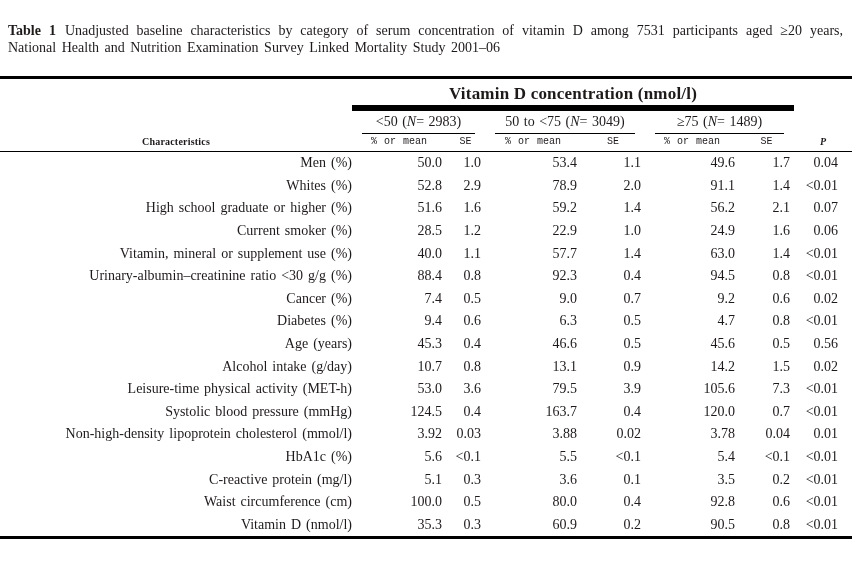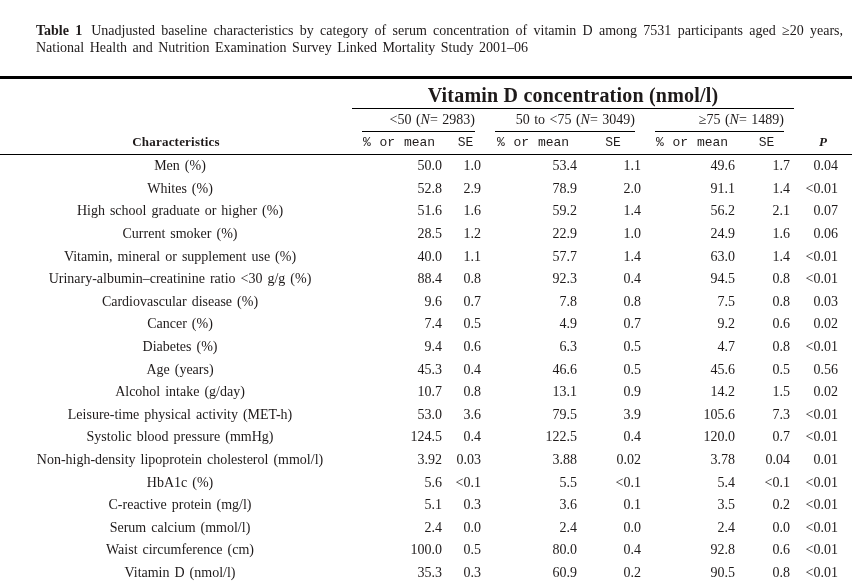--- a/index.html
+++ b/index.html
@@ -16,71 +16,70 @@
     width: 852px;
     height: 584px;
     box-sizing: border-box;
   }
   .caption {
     font-size: 14px;
     line-height: 17px;
     text-align: justify;
     padding: 8px 9px 6px 8px;
     word-spacing: 2px;
-    margin-left: 28px;
   }
   .caption .cap-label {
     font-weight: bold;
     margin-right: 9px;
   }
   table.main {
     width: 852px;
     border-collapse: collapse;
     table-layout: fixed;
     border-top: 3px solid #000;
     border-bottom: 3px solid #000;
     margin-top: 1px;
   }
   thead th { font-weight: normal; }
   th.spanner {
     font-weight: bold;
     text-align: center;
-    border-bottom: 1px solid #000000;
+    border-bottom: 6px solid #000000;
     padding: 5px 0 1px 0;
-    font-size: 20px;
+    font-size: 17px;
     letter-spacing: 0.2px;
   }
   td.void { padding: 0; }
   th.group-cell { padding: 2px 10px 0 10px; vertical-align: bottom; }
   .grp-inner {
-    text-align: right;
+    text-align: center;
     border-bottom: 1px solid #000;
     padding: 1px 0 3px 0;
     font-size: 14px;
     white-space: nowrap;
     word-spacing: 1px;
   }
   .n-italic { font-style: italic; }
   tr.colheads th {
     border-bottom: 1.5px solid #000;
-    font-size: 13px;
+    font-size: 10px;
     vertical-align: bottom;
     padding: 2px 0 4px 0;
   }
   th.char-h { font-weight: bold; text-align: center; letter-spacing: 0.2px; }
   th.num-h { text-align: center; padding-right: 4px; word-spacing: 1px; font-family: Liberation Mono, monospace; }
   th.p-h { font-weight: bold; font-style: italic; text-align: center; padding-right: 12px; }
   tbody td {
     height: 22.6px;
     font-size: 14px;
     padding: 0;
     vertical-align: middle;
   }
   td.lbl-cell {
-    text-align: center;
+    text-align: right;
     padding-left: 8px;
     word-spacing: 1.5px;
     white-space: nowrap;
   }
   td.num { text-align: right; padding-right: 4px; }
   td.p-cell { padding-right: 14px; }
 </style>
 </head>
 <body>
 
@@ -184,34 +183,24 @@
     <td class="lbl-cell">Urinary-albumin–creatinine ratio &lt;30 g/g (%)</td>
     <td class="num">88.4</td>
     <td class="num">0.8</td>
     <td class="num">92.3</td>
     <td class="num">0.4</td>
     <td class="num">94.5</td>
     <td class="num">0.8</td>
     <td class="num p-cell">&lt;0.01</td>
   </tr>
         <tr>
-    <td class="lbl-cell">Cardiovascular disease (%)</td>
-    <td class="num">9.6</td>
-    <td class="num">0.7</td>
-    <td class="num">7.8</td>
-    <td class="num">0.8</td>
-    <td class="num">7.5</td>
-    <td class="num">0.8</td>
-    <td class="num p-cell">0.03</td>
-  </tr>
-        <tr>
     <td class="lbl-cell">Cancer (%)</td>
     <td class="num">7.4</td>
     <td class="num">0.5</td>
-    <td class="num">4.9</td>
+    <td class="num">9.0</td>
     <td class="num">0.7</td>
     <td class="num">9.2</td>
     <td class="num">0.6</td>
     <td class="num p-cell">0.02</td>
   </tr>
         <tr>
     <td class="lbl-cell">Diabetes (%)</td>
     <td class="num">9.4</td>
     <td class="num">0.6</td>
     <td class="num">6.3</td>
@@ -247,21 +236,21 @@
     <td class="num">79.5</td>
     <td class="num">3.9</td>
     <td class="num">105.6</td>
     <td class="num">7.3</td>
     <td class="num p-cell">&lt;0.01</td>
   </tr>
         <tr>
     <td class="lbl-cell">Systolic blood pressure (mmHg)</td>
     <td class="num">124.5</td>
     <td class="num">0.4</td>
-    <td class="num">122.5</td>
+    <td class="num">163.7</td>
     <td class="num">0.4</td>
     <td class="num">120.0</td>
     <td class="num">0.7</td>
     <td class="num p-cell">&lt;0.01</td>
   </tr>
         <tr>
     <td class="lbl-cell">Non-high-density lipoprotein cholesterol (mmol/l)</td>
     <td class="num">3.92</td>
     <td class="num">0.03</td>
     <td class="num">3.88</td>
@@ -284,30 +273,20 @@
     <td class="lbl-cell">C-reactive protein (mg/l)</td>
     <td class="num">5.1</td>
     <td class="num">0.3</td>
     <td class="num">3.6</td>
     <td class="num">0.1</td>
     <td class="num">3.5</td>
     <td class="num">0.2</td>
     <td class="num p-cell">&lt;0.01</td>
   </tr>
         <tr>
-    <td class="lbl-cell">Serum calcium (mmol/l)</td>
-    <td class="num">2.4</td>
-    <td class="num">0.0</td>
-    <td class="num">2.4</td>
-    <td class="num">0.0</td>
-    <td class="num">2.4</td>
-    <td class="num">0.0</td>
-    <td class="num p-cell">&lt;0.01</td>
-  </tr>
-        <tr>
     <td class="lbl-cell">Waist circumference (cm)</td>
     <td class="num">100.0</td>
     <td class="num">0.5</td>
     <td class="num">80.0</td>
     <td class="num">0.4</td>
     <td class="num">92.8</td>
     <td class="num">0.6</td>
     <td class="num p-cell">&lt;0.01</td>
   </tr>
         <tr>

